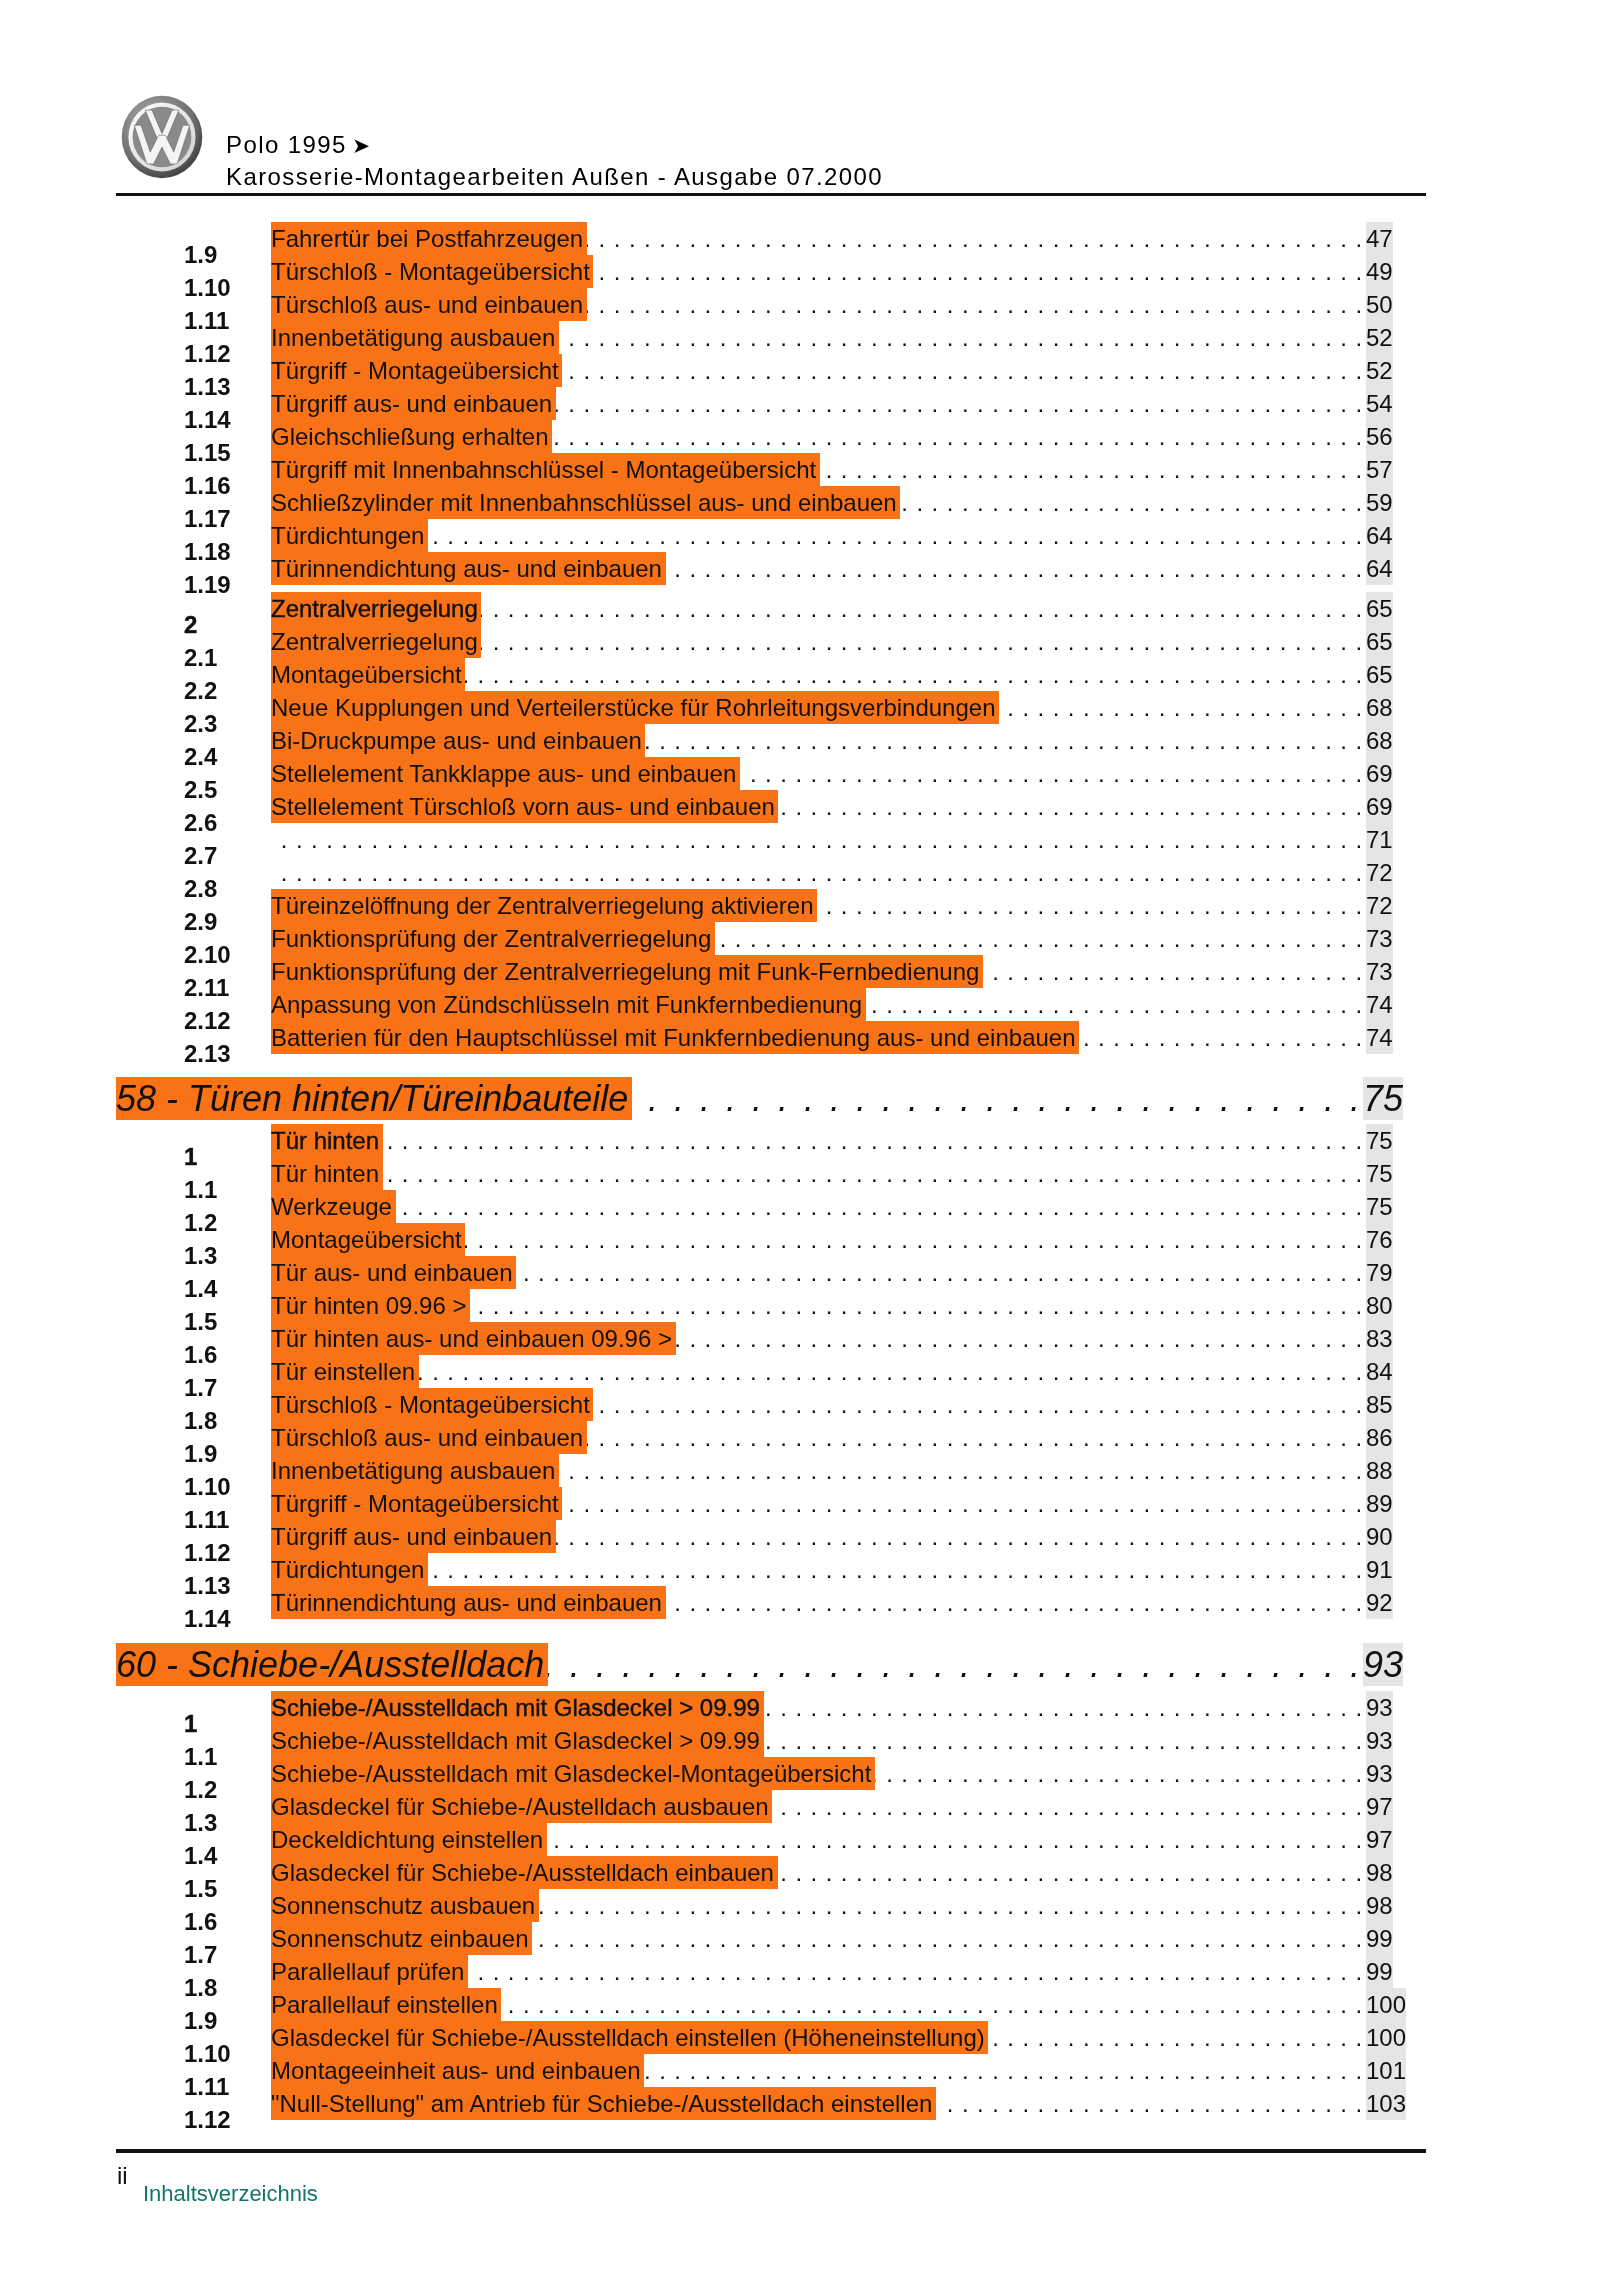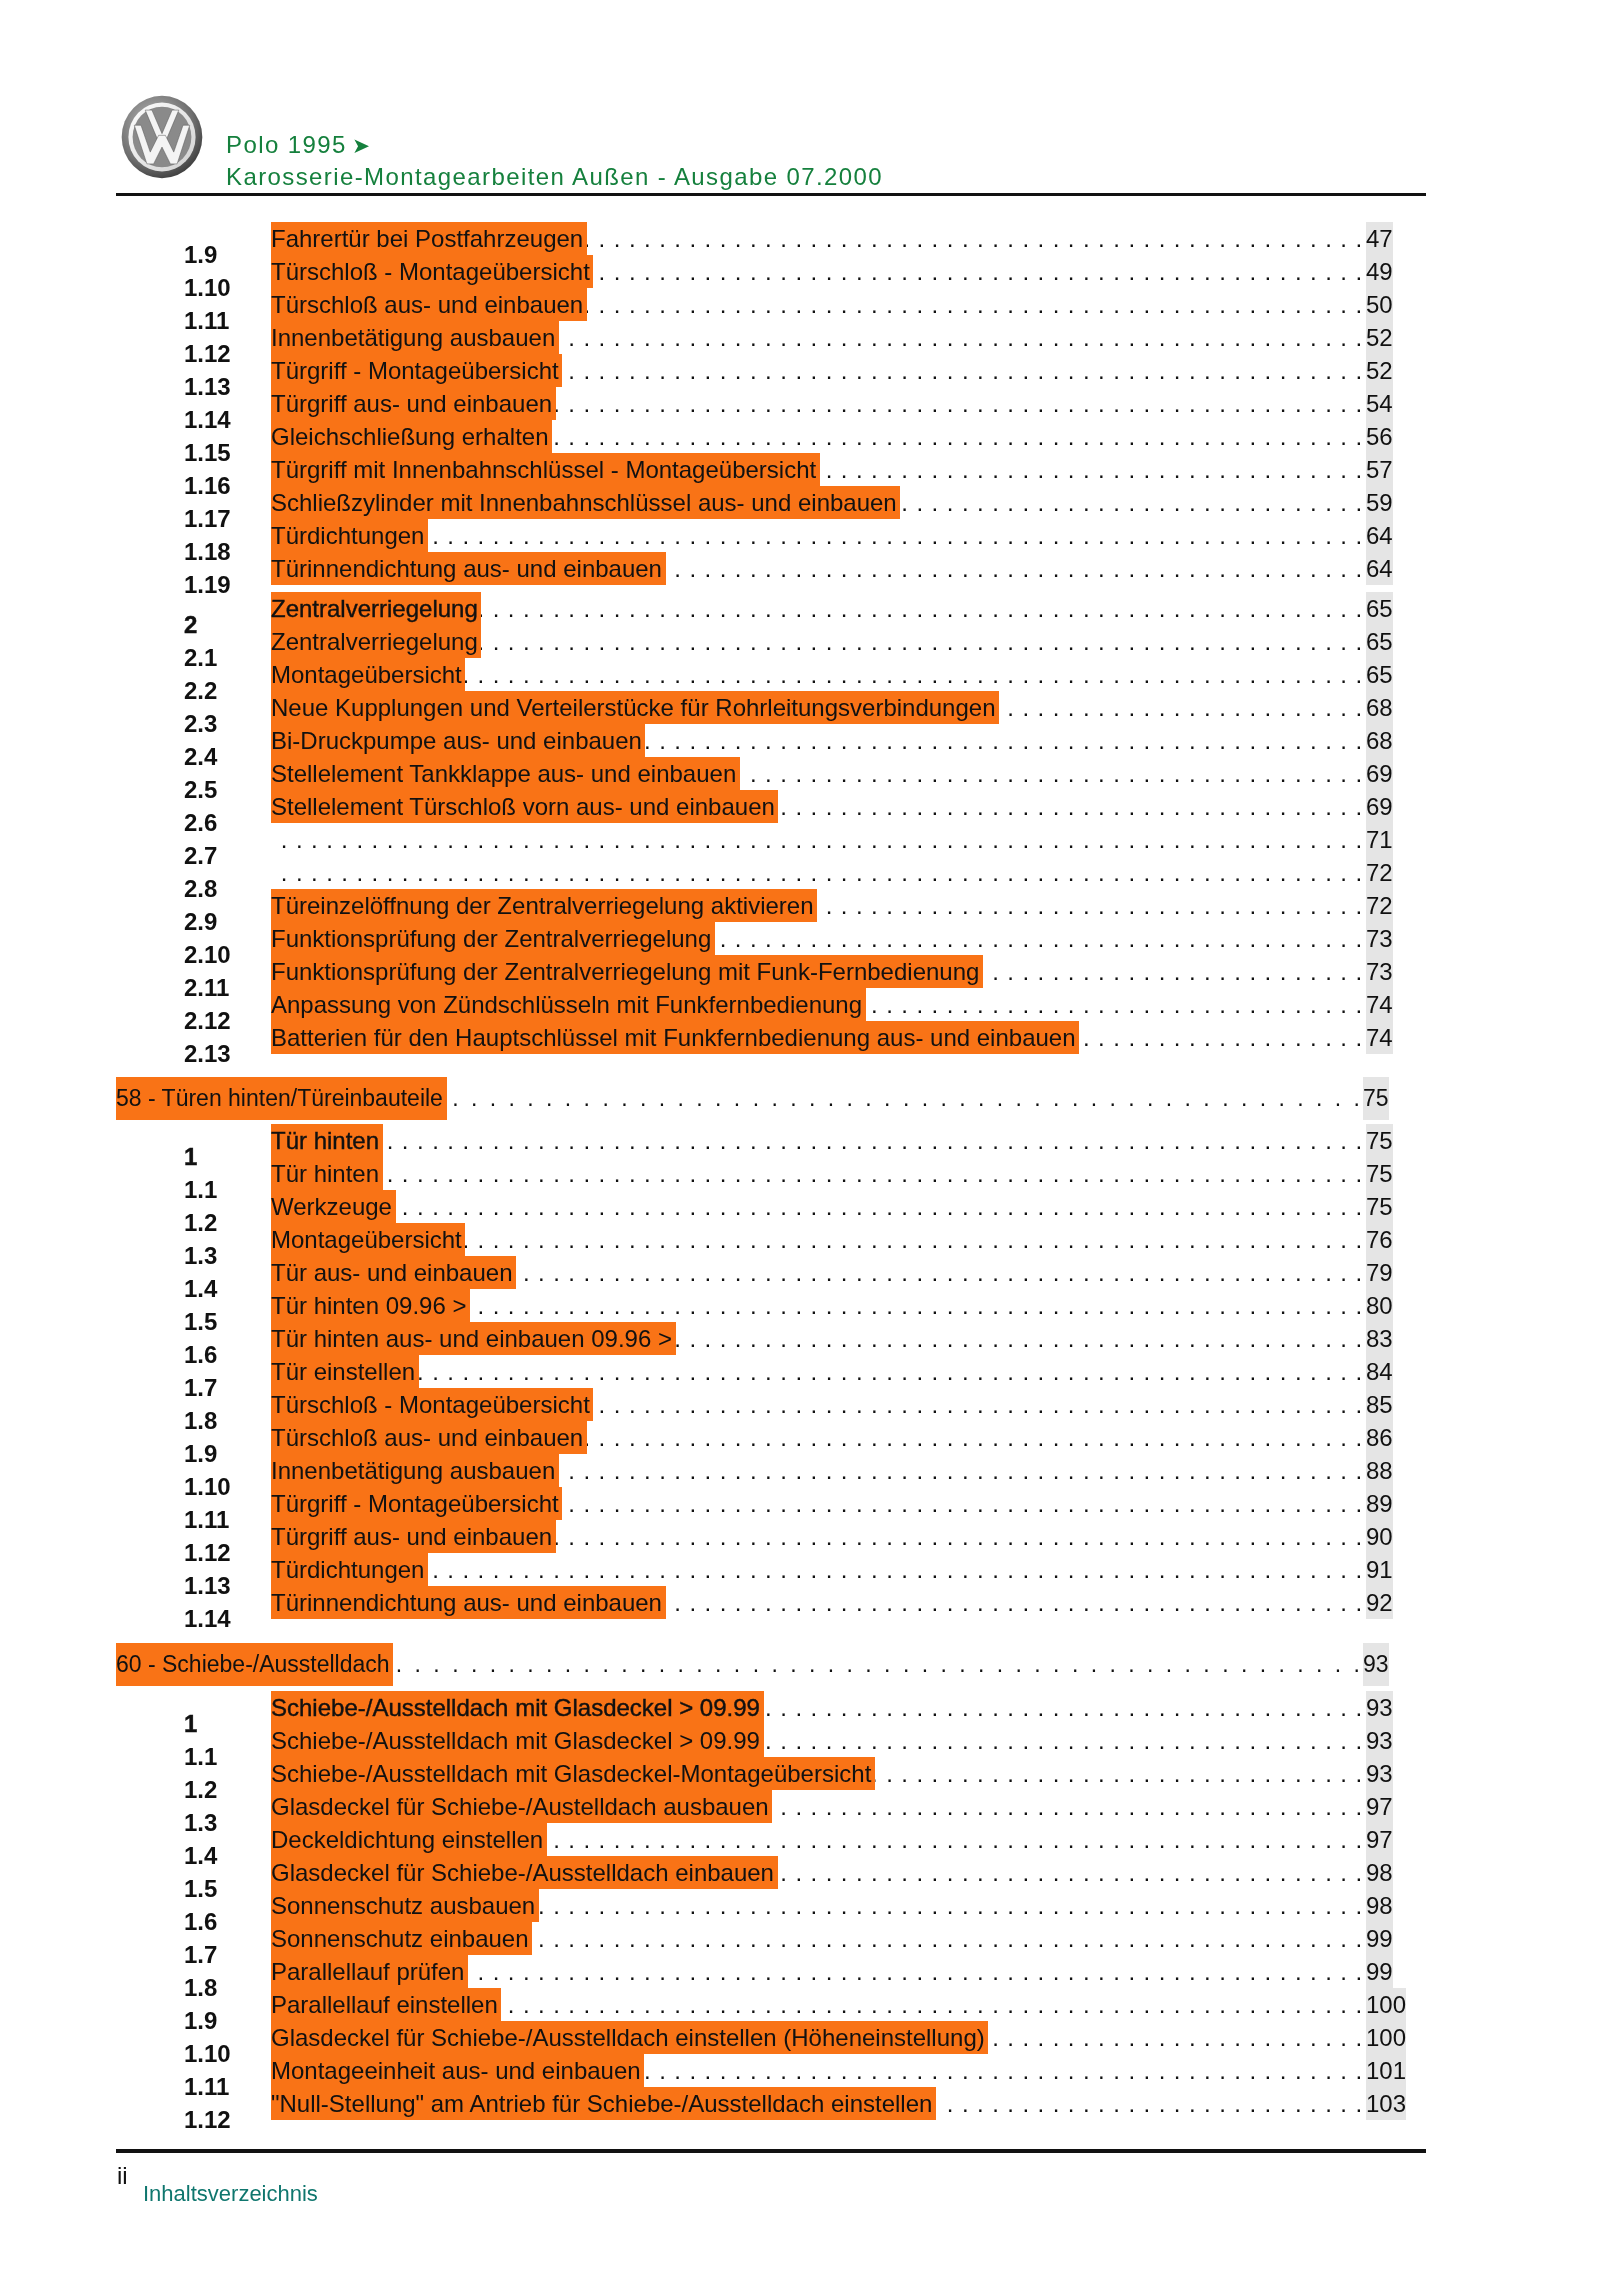--- a/index.html
+++ b/index.html
@@ -2,21 +2,21 @@
 <html style="font-size:14.3px"><head>
 <meta charset="utf-8">
 <style>
   html, body { margin: 0; padding: 0; background: #ffffff; }
   body { width: 1620px; height: 2293px; position: relative; overflow: hidden;
          font-family: "Liberation Sans", sans-serif; color: #111111; }
 
   
   .logo { position: absolute; left: 120px; top: 94px; width: 84px; height: 86px; }
   .hdr-line1, .hdr-line2 { position: absolute; left: 226px; font-size: 24px;
-         letter-spacing: 1.4px; white-space: nowrap; line-height: 1; color: #15803d; }
+         letter-spacing: 1.4px; white-space: nowrap; line-height: 1; color: #000000; }
   .hdr-line1 { top: 133px; }
   .hdr-line2 { top: 165px; }
   .arrow { display: inline-block; margin-left: 5.4px; font-size: 21.5px; }
   .rule { position: absolute; left: 116px; width: 1310px; height: 2.7px; background: #111; }
   .rule.top { top: 193px; }
   .rule.bottom { top: 2149px; height: 3.6px; }
 
   
   .toc { position: absolute; left: 0; top: 222px; width: 1620px; }
   .row { position: relative; height: 33px; line-height: 33px; font-size: 24px;
@@ -25,21 +25,21 @@
   .row .title { position: absolute; left: 271px; top: 0; background: #f97316;
          padding-right: 3.6px; z-index: 2; }
   .row .page { position: absolute; left: 1366px; top: 0; background: #e5e5e5; z-index: 2; }
   .row .leader { position: absolute; left: 271px; width: 1092px; top: 0; overflow: hidden;
          z-index: 1; direction: rtl; text-align: left; }
   .row .leader::after { content: ". . . . . . . . . . . . . . . . . . . . . . . . . . . . . . . . . . . . . . . . . . . . . . . . . . . . . . . . . . . . . . . . . . . . . . . . . . . . . . . . . . . . . . . . . . . . . . . . . . . . . . . . . . . . . . . . . . . . . . . . .";
          letter-spacing: 0.9px; }
   .row.sub .num, .row.sub .title { -webkit-text-stroke: 0.4px #111; }
   .row.sub { }
 
-  .row.chapter { height: 43px; line-height: 43px; font-size: 23px; }
+  .row.chapter { height: 43px; line-height: 43px; font-size: 36px; font-style: italic; }
   .row.chapter .title { left: 116px; }
   .row.chapter .leader { left: 116px; width: 1247px; }
   .row.chapter .leader::after { letter-spacing: 3px; }
   .row.chapter .page { left: 1363px; }
 
   .gap-sub { margin-top: 7.2px; }
   .gap-ch1 { margin-top: 23px; }
   .gap-after-ch1 { margin-top: 3.6px; }
   .gap-ch2 { margin-top: 24px; }
   .gap-after-ch2 { margin-top: 5.4px; }

